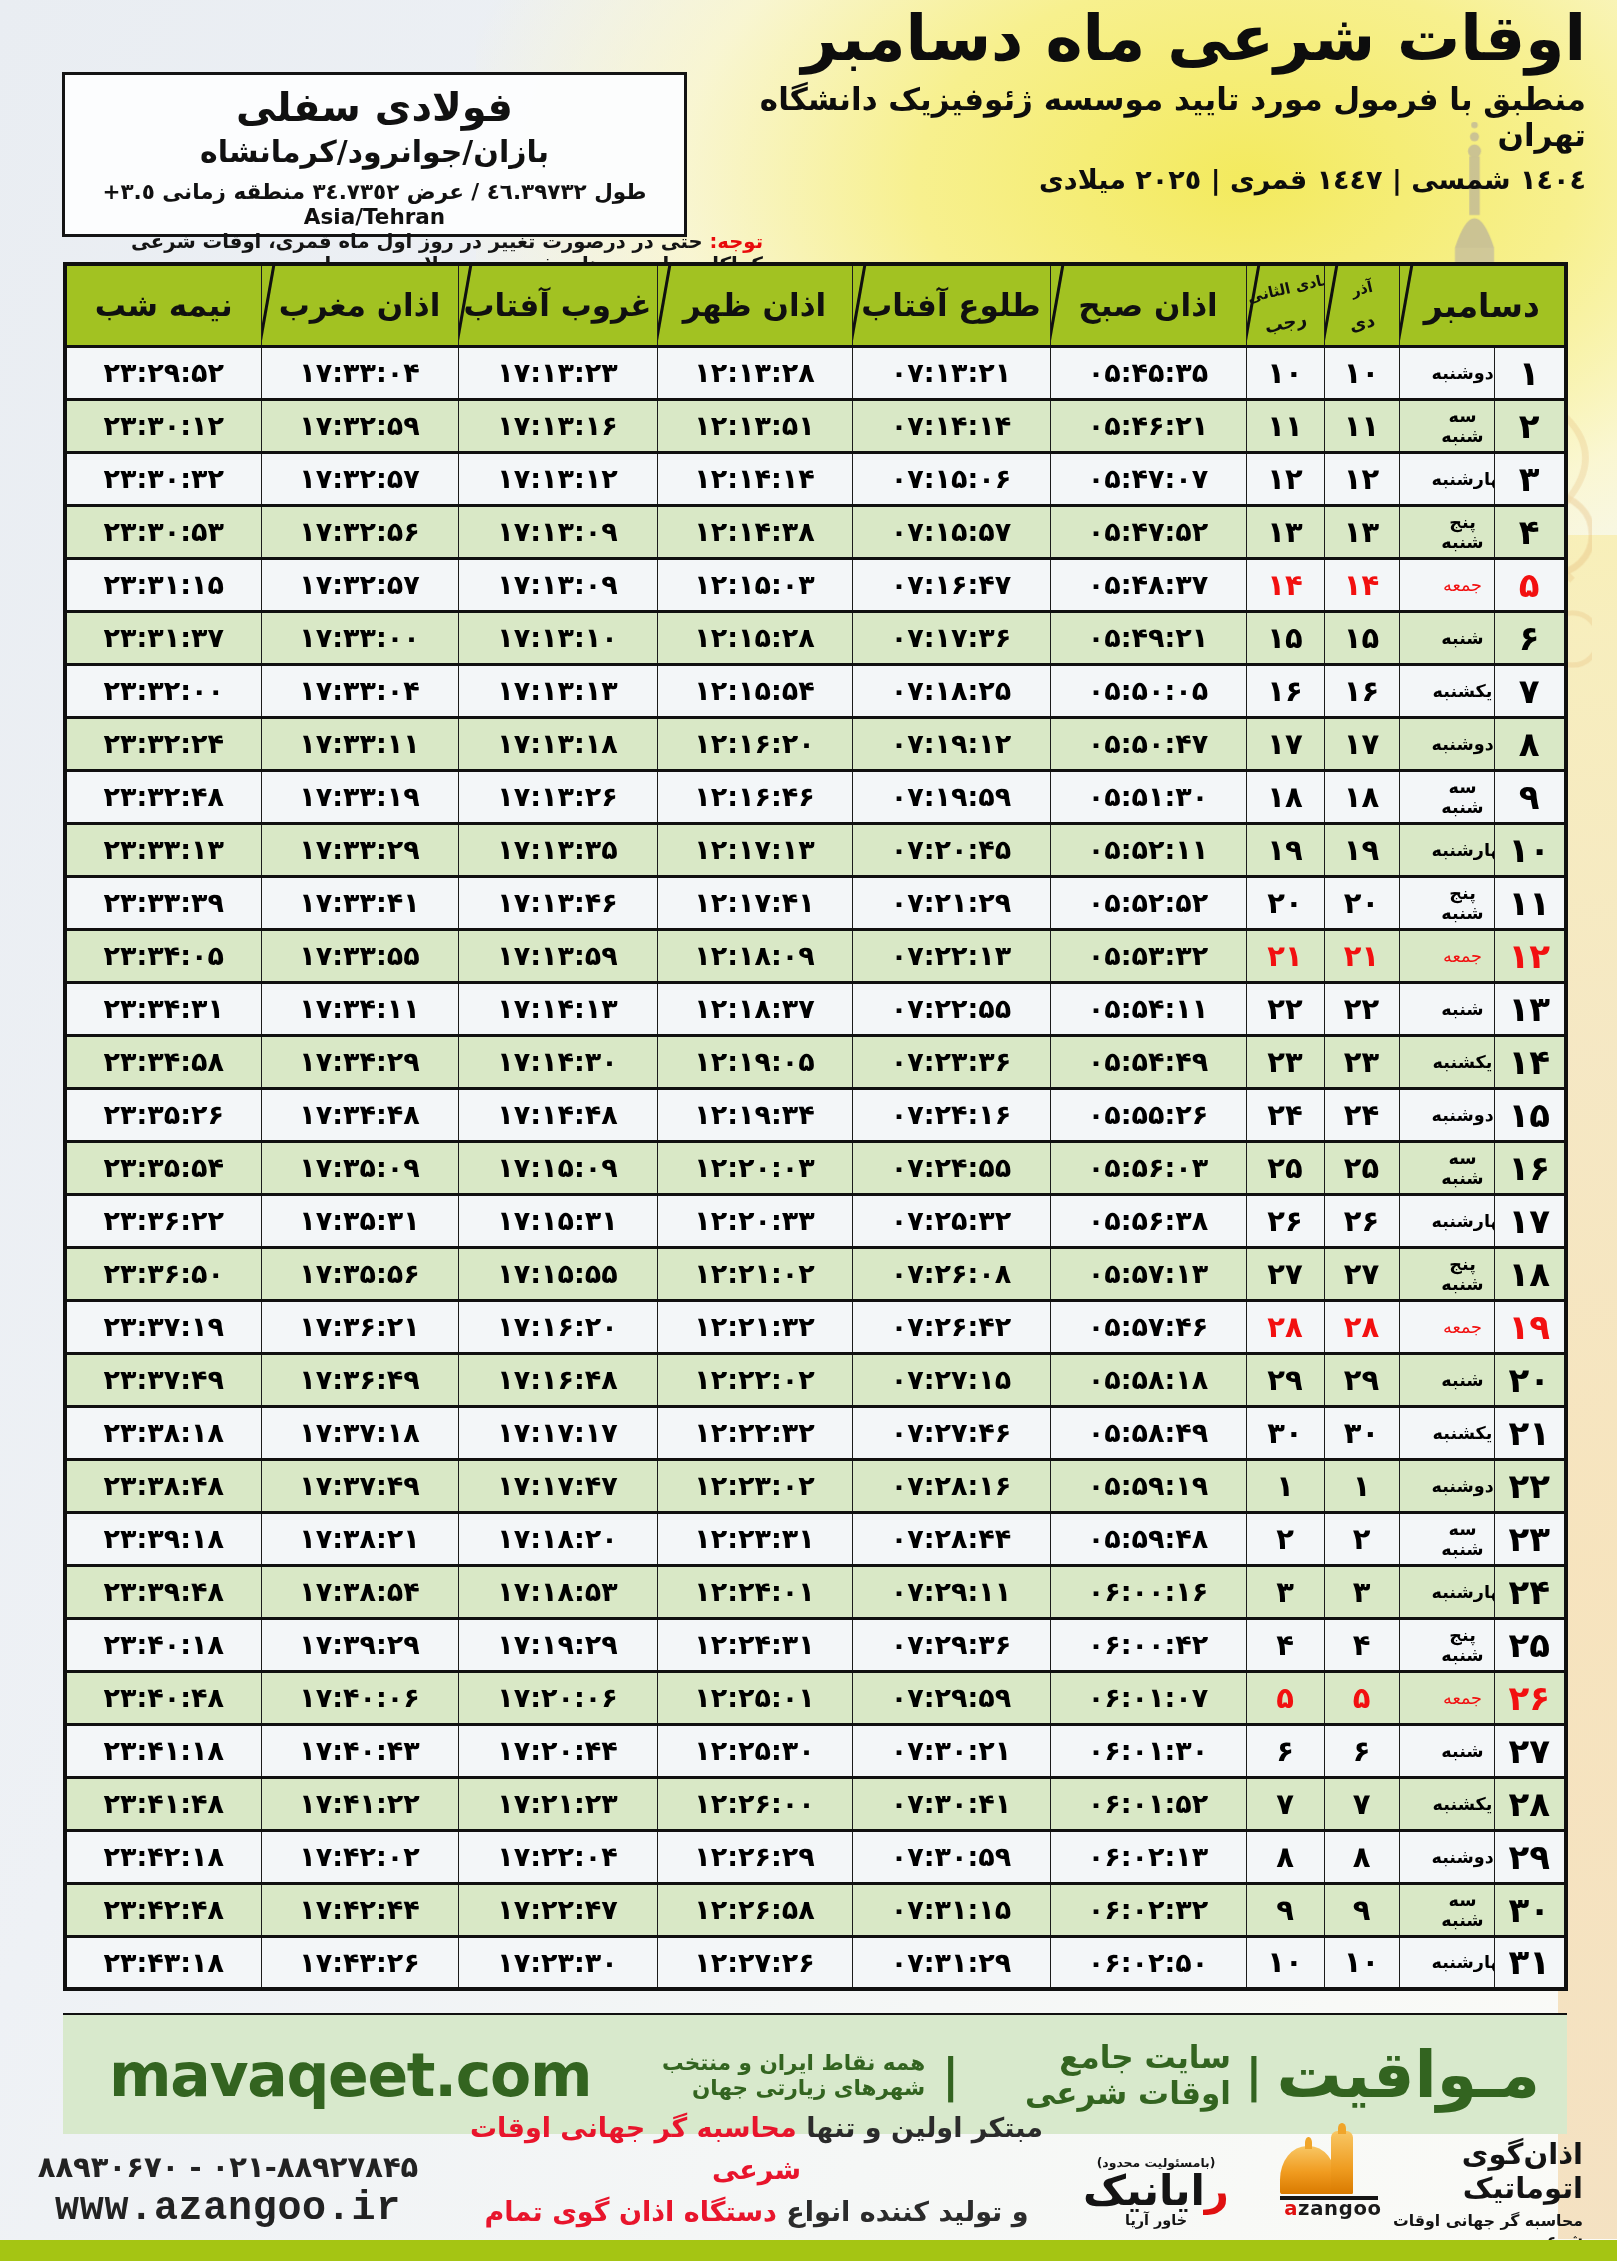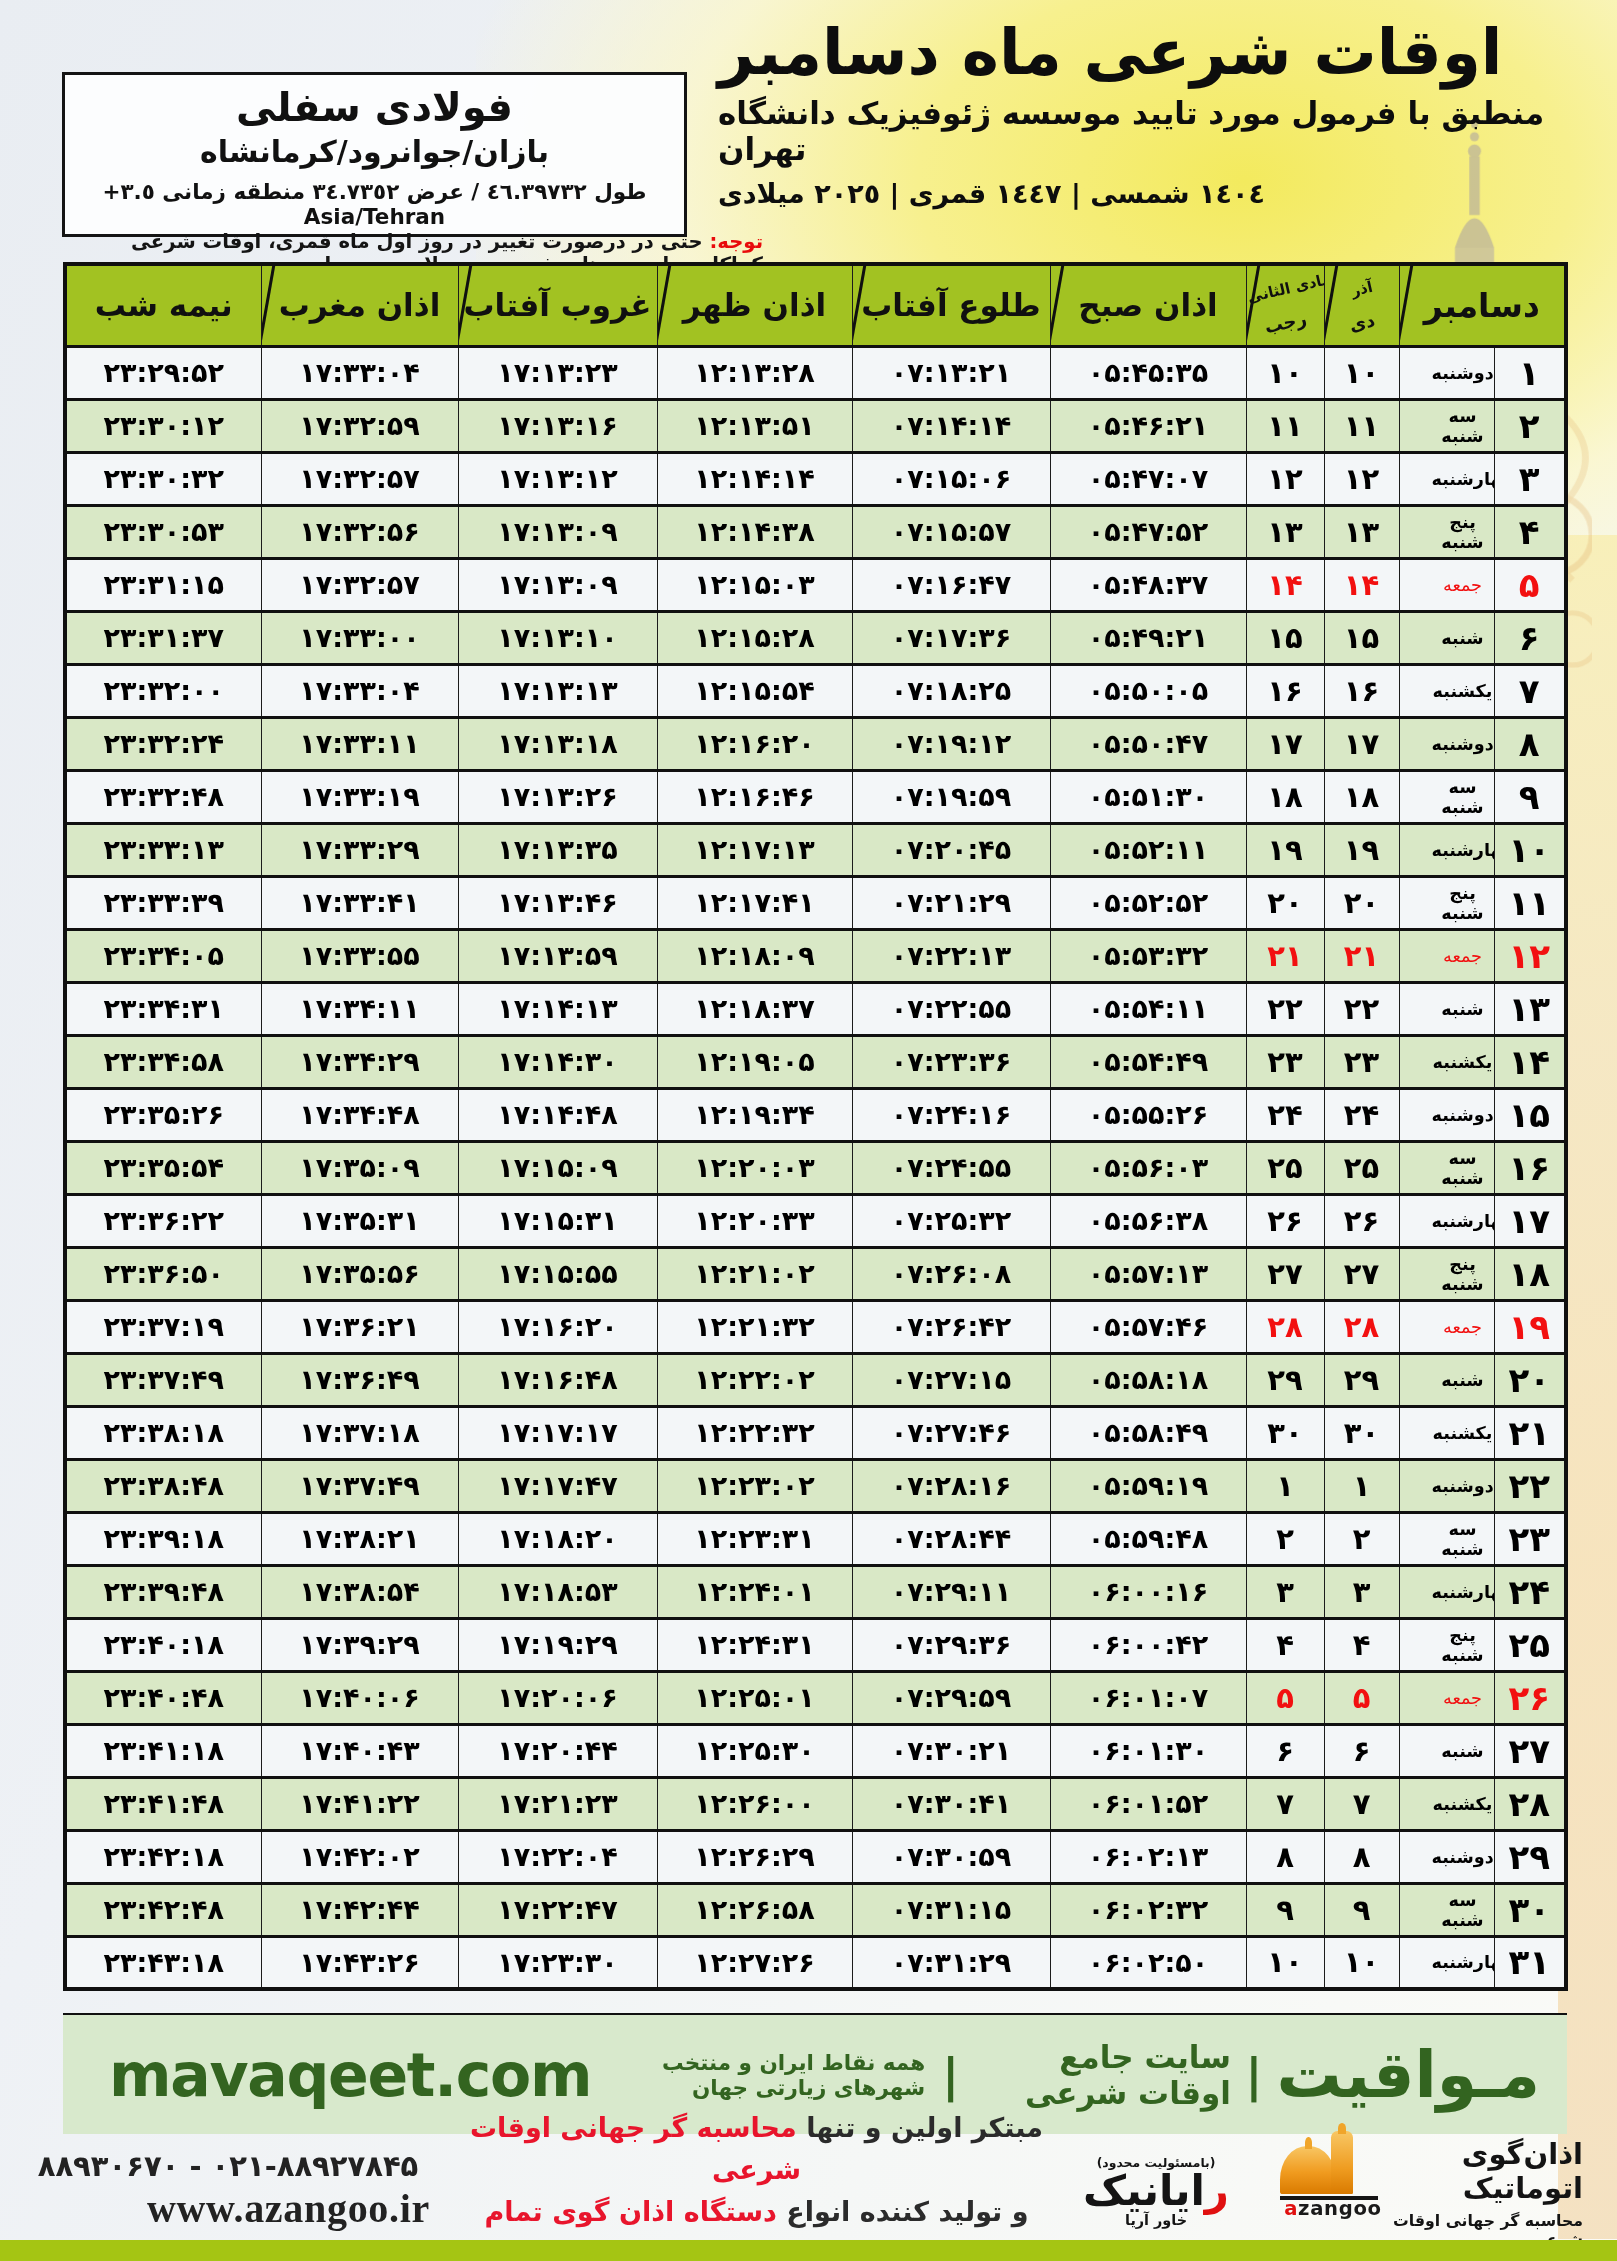--- a/index.html
+++ b/index.html
@@ -17,21 +17,21 @@
     background:linear-gradient(180deg,#f8eeb2 0%,#f5e5bb 30%,#f6e0b4 60%,#f3ddb9 100%); opacity:.85; }
   .mosque-svg { position:absolute; top:78px; right:26px; pointer-events:none; opacity:.75; }
 
   
   .location-box { position:absolute; left:62px; top:60px; width:625px; height:165px;
     border:3.9px solid #141414; background:rgba(252,253,254,.96); text-align:center; direction:rtl; color:#111;margin-top:12px; }
   .loc-name { font-size:40px; font-weight:bold; margin-top:9px; }
   .loc-region { font-size:30px; font-weight:bold; margin-top:3.9px; }
   .loc-coords { font-size:21.5px; font-weight:bold; margin-top:10.4px; }
 
-  .title-block { position:absolute; left:718px; top:17px; width:868px; text-align:left; direction:rtl; color:#0d0d0d; }
+  .title-block { position:absolute; left:718px; top:3px; width:868px; text-align:right; direction:rtl; color:#0d0d0d; }
   .main-title { font-size:63px; font-weight:bold; line-height:1.15; letter-spacing:-0.7px; }
   .sub-title { font-size:31px; font-weight:bold; margin-top:5.2px; }
   .years-line { font-size:27px; font-weight:600; margin-top:11.7px; }
 
   .notice { position:absolute; left:62px; top:230px; width:701px; direction:rtl; font-size:19.6px; font-weight:600; color:#141414; }
   .notice .red { color:#e80b0b; font-weight:bold; }
 
   
   table.times { position:absolute; left:63px; top:262px; width:1504px; border-collapse:collapse; table-layout:fixed;
     border:4.6px solid #101010; }
@@ -85,21 +85,21 @@
   .az-sub { font-size:15.7px; font-weight:bold; color:#141414; margin-top:6.5px; }
   .rayanik { direction:rtl; text-align:center; margin-right:46px; margin-top:2.6px; }
   .ray-note { font-size:12.4px; font-weight:bold; color:#141414; }
   .ray-brand { font-size:42px; font-weight:bold; color:#141414; line-height:1.0; }
   .ray-brand .red { color:#e01010; }
   .ray-sub { font-size:14.4px; font-weight:bold; color:#141414; }
   .mid-text { width:626px; text-align:center; direction:rtl; font-size:27px; font-weight:bold; line-height:1.55; color:#2b2b2b; }
   .mid-text .red { color:#e8152c; }
   .contact { width:404px; text-align:center; direction:rtl; color:#222; }
   .phone { font-size:29px; font-weight:bold; letter-spacing:1.3px; }
-  .website { font-family:Liberation Serif, serif; font-size:40px; font-weight:bold; direction:ltr; margin-top:1.3px; letter-spacing:0.7px;text-align:right; }
+  .website { font-family:Liberation Mono, monospace; font-size:40px; font-weight:bold; direction:ltr; margin-top:1.3px; letter-spacing:0.7px; }
   .bottom-bar { position:absolute; left:0; bottom:0; width:100%; height:21.5px; background:#a5c513; }
 </style>
 </head>
 <body>
 
 <div class="page">
   <div class="bg-glow"></div>
   <div class="right-strip"></div>
   <svg class="mosque-svg" width="235" height="848" viewBox="0 0 360 1300">
     <g opacity="0.55">

